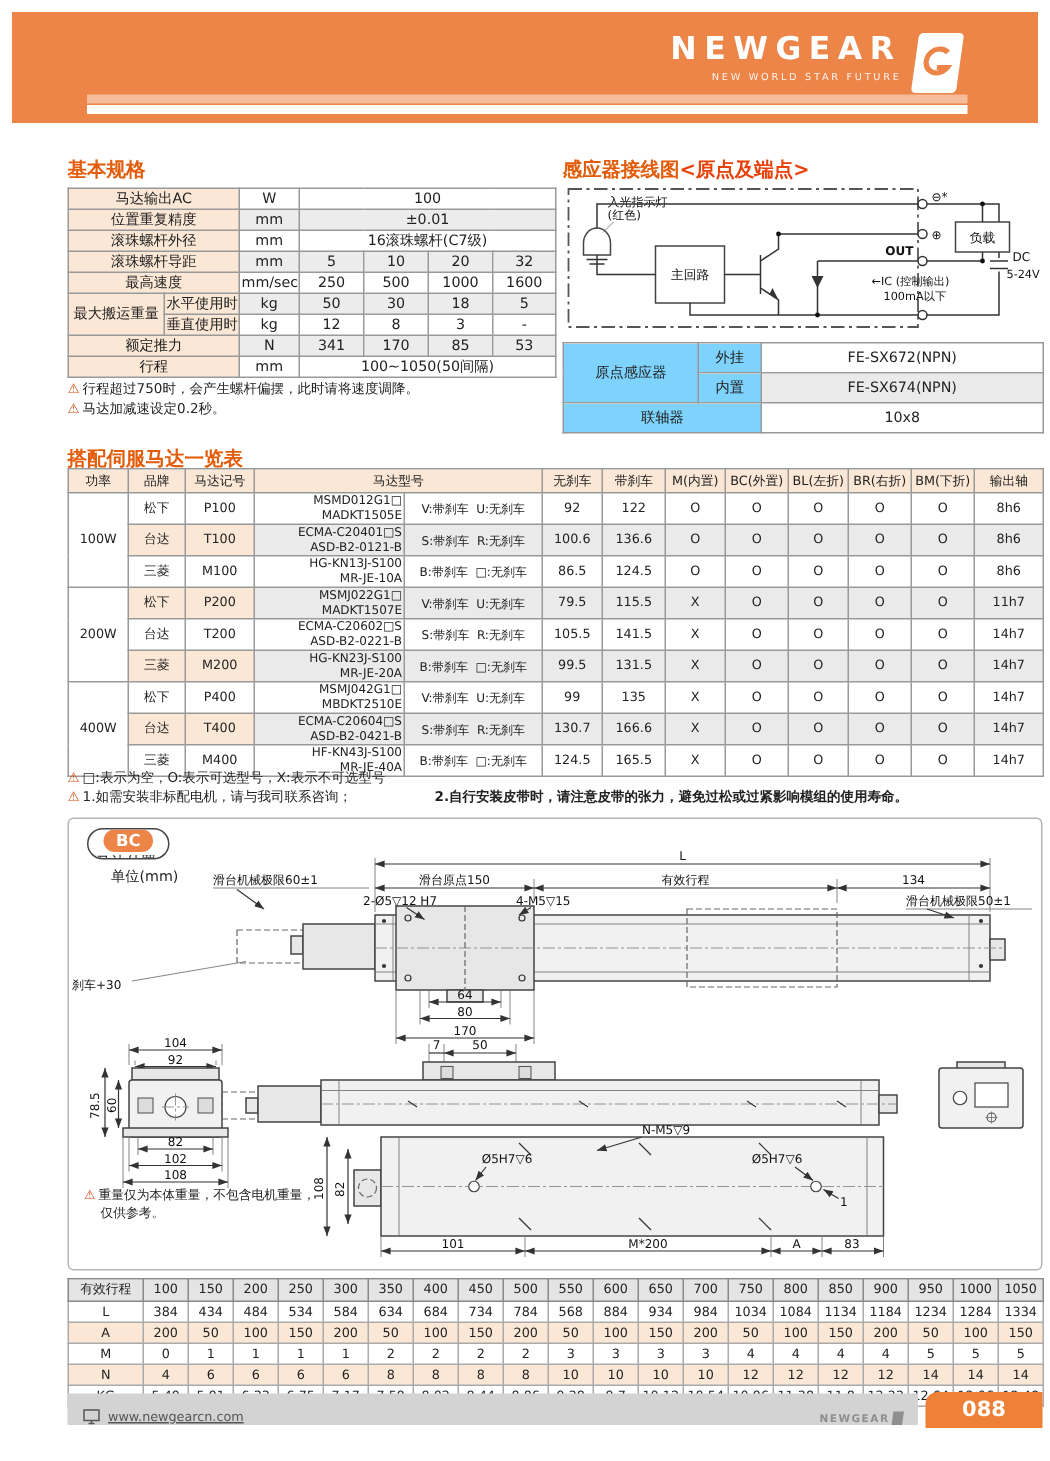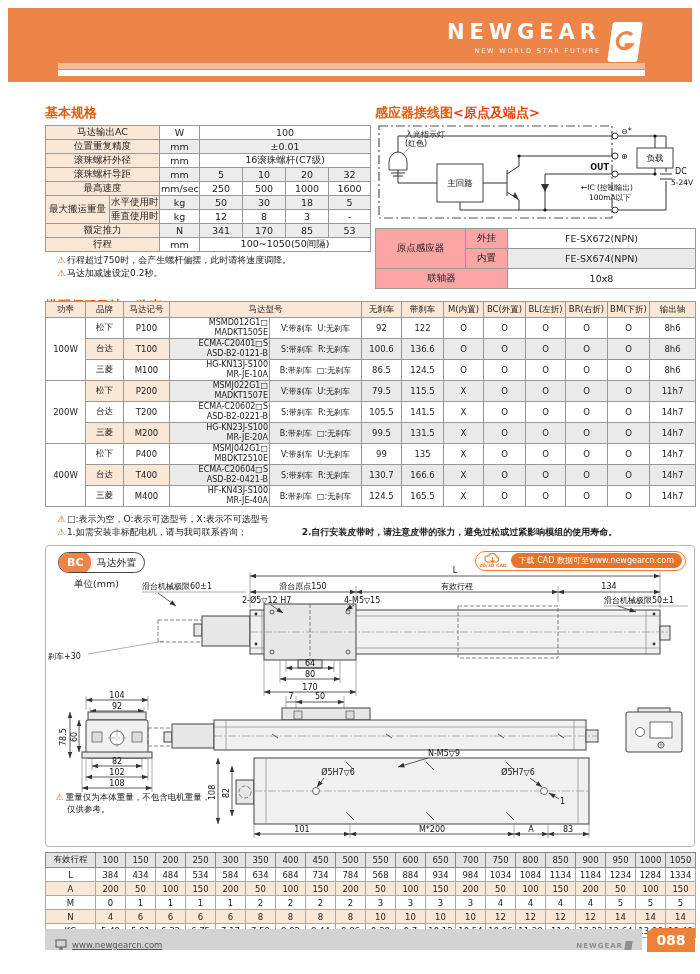--- a/index.html
+++ b/index.html
@@ -11,54 +11,54 @@
   .banner::before{content:"";position:absolute;left:50px;right:47px;bottom:13px;height:6px;background:rgba(255,255,255,.45);}
   .banner::after{content:"";position:absolute;left:50px;right:47px;bottom:6px;height:6px;background:#fff;}
   .logo-wrap{position:absolute;right:52px;top:14px;display:flex;align-items:flex-start;gap:9px;}
   .brand-txt{text-align:right;color:#fff;}
   .brand-name{font-size:21px;font-weight:bold;letter-spacing:5px;line-height:1;}
   .brand-tag{font-size:6.5px;letter-spacing:1.8px;color:rgba(255,255,255,.9);margin-top:4px;}
   .logo-mark{width:30px;height:40px;background:#fff;border-radius:3px;transform:skewX(-8deg);display:flex;align-items:center;justify-content:center;}
 
   
   .sec-title{position:absolute;font-size:13px;font-weight:bold;color:#E25C09;}
-  .note{font-size:9px;color:#222;line-height:1.45;margin-left:12px;}
+  .note{font-size:9px;color:#222;line-height:1.45;}
   .warn{color:#D9480F;font-size:9px;margin-right:2px;}
 
   
   table{border-collapse:collapse;table-layout:fixed;}
   td,th{border:1px solid #999;font-weight:normal;overflow:hidden;white-space:nowrap;}
 
   
   .spec{position:absolute;left:45px;top:125px;width:325px;border:1.5px solid #666;font-size:9.5px;}
   .spec td{height:13px;text-align:center;padding:0 1px;}
   .spec td.lab{background:#FBE7D6;}
   .spec tr.sh td:not(.lab){background:#ECECEC;}
 
   
   .sensor-diagram{position:absolute;left:375px;top:122px;width:320px;height:102px;}
   .sensor-table{position:absolute;left:375px;top:228px;width:320px;border:1.5px solid #666;font-size:9.5px;}
   .sensor-table td{height:17px;text-align:center;}
-  .sensor-table td.lab{background:#fca5a5;}
+  .sensor-table td.lab{background:#7dd3fc;}
   .sensor-table td.gv{background:#EAEAEA;}
 
   
-  .mt{position:absolute;left:45px;top:301px;width:650px;border:1.5px solid #666;font-size:8.5px;}
+  .mt{position:absolute;left:45px;top:312px;width:650px;border:1.5px solid #666;font-size:8.5px;}
   .mt td{height:20px;text-align:center;padding:0 1px;}
   .mt tr.hd td{background:#FBE7D6;height:15px;}
   .mt td.model{text-align:right;padding-left:3px;font-size:8px;line-height:1.2;}
   .mt td.brake{font-size:8px;white-space:pre;}
   .mt tr.sh td:not(.kc):not(.pw){background:#EAEAEA;}
   .mt tr.sh td.kc{background:#FBE7D6;}
   .mt td.pw{background:#fff;}
   .mt-notes{position:absolute;left:45px;top:513px;width:650px;}
 
   
   .draw-box{position:absolute;left:45px;top:545px;width:648px;height:300px;border:1px solid #b5b5b5;border-radius:4px;background:#fff;}
-  .bc-badge{position:absolute;left:12px;top:6px;display:flex;align-items:center;border:1.5px solid #444;border-radius:11px;overflow:hidden;height:19px;background:#fff;z-index:3;}
+  .bc-badge{position:absolute;left:12px;top:6px;display:flex;align-items:center;border:1.5px solid #444;border-radius:11px;overflow:hidden;height:19px;background:#fff;z-index:3;flex-direction:column;}
   .bc-badge .bc{background:#EC8547;color:#fff;font-weight:bold;font-size:11px;padding:1px 8px;height:100%;display:flex;align-items:center;border-radius:9px;}
   .bc-badge .bl{font-size:10px;font-weight:normal;color:#222;padding:0 8px 0 5px;}
   .unit-lbl{position:absolute;left:28px;top:32px;font-size:9.5px;color:#222;z-index:3;}
   .cad-pill{position:absolute;right:8px;top:5px;display:flex;align-items:center;gap:4px;border:1.5px solid #ED7D31;border-radius:13px;background:#fff;padding:1px 3px;z-index:3;}
   .cad-icn{display:flex;flex-direction:column;align-items:center;line-height:1;}
   .cad-icn span{font-size:4.5px;color:#ED7D31;font-weight:bold;}
   .cad-txt{background:#E8742A;color:#fff;font-size:8px;border-radius:9px;padding:2px 8px;}
   .draw-note{position:absolute;left:10px;top:246px;width:185px;font-size:8.5px;line-height:1.4;z-index:3;}
   .draw-svg{position:absolute;left:0;top:0;z-index:1;}
 
@@ -67,21 +67,21 @@
   .stk td{height:11px;text-align:center;border:1px solid #aaa;}
   .stk tr.r-gray td{background:#E4E4E4;border-color:#888;}
   .stk tr.r-peach td{background:#FBE7D6;}
 
   
   .footer{position:absolute;left:45px;top:928px;right:5px;height:23px;display:flex;align-items:center;gap:5px;}
   .foot-bar{flex:1;height:21px;background:#D3D3D3;display:flex;align-items:flex-end;padding:0 10px;gap:5px;}
   .foot-link{font-size:8.5px;color:#555;text-decoration:underline;}
   .foot-brand{margin-left:auto;font-size:7px;font-weight:bold;letter-spacing:1px;color:#8f8f8f;display:flex;align-items:center;gap:2px;}
   .foot-brand .mk{display:inline-block;width:7px;height:9px;background:#8f8f8f;transform:skewX(-8deg);}
-  .page-badge{width:48px;height:24px;background:#EE8038;border-radius:8px 0 0 0;color:#fff;font-weight:bold;font-size:14px;display:flex;align-items:center;justify-content:center;}
+  .page-badge{width:78px;height:24px;background:#EE8038;border-radius:8px 0 0 0;color:#fff;font-weight:bold;font-size:14px;display:flex;align-items:center;justify-content:center;}
 
   
   .dim{stroke:#333;stroke-width:0.8;fill:none;}
   .ext{stroke:#777;stroke-width:0.6;fill:none;}
   .oln{stroke:#444;stroke-width:1;fill:#F1F1F1;}
   .oln2{stroke:#444;stroke-width:1;fill:#E7E7E7;}
   .dash{stroke:#666;stroke-width:0.8;fill:none;stroke-dasharray:4 2;}
   .cline{stroke:#888;stroke-width:0.6;fill:none;stroke-dasharray:8 2 2 2;}
   text.d{font-size:8px;fill:#111;}
   text.dc{font-size:8px;fill:#111;text-anchor:middle;}
@@ -462,31 +462,20 @@
     <div><span class="warn">⚠</span><span>□:表示为空，O:表示可选型号，X:表示不可选型号</span></div>
     <div><span class="warn">⚠</span><span>1.如需安装非标配电机，请与我司联系咨询；</span><span style="display:inline-block;width:55px;"></span><b>2.自行安装皮带时，请注意皮带的张力，避免过松或过紧影响模组的使用寿命。</b></div>
   </div>
 
   <div class="draw-box">
     <div class="bc-badge">
       <span class="bc">BC</span>
       <span class="bl">马达外置</span>
     </div>
     <div class="unit-lbl">单位(mm)</div>
-    <div class="cad-pill">
-      <span class="cad-icn">
-        <svg width="17" height="11" viewBox="0 0 17 11">
-          <path d="M4,9 a3.2,3.2 0 1 1 0.8,-6.3 a4,4 0 0 1 7.6,1 a2.7,2.7 0 0 1 0,5.3 z" fill="none" stroke="#ED7D31" stroke-width="1.2"></path>
-          <line x1="8.5" y1="4" x2="8.5" y2="9" stroke="#ED7D31" stroke-width="1.2"></line>
-          <path d="M6.5,7 L8.5,9.5 L10.5,7" fill="none" stroke="#ED7D31" stroke-width="1.2"></path>
-        </svg>
-        <span>2D/3D CAD</span>
-      </span>
-      <span class="cad-txt">下载 CAD 数据可至www.newgearcn.com</span>
-    </div>
     <div class="draw-note">
       <span class="warn" style="font-size:8.5px">⚠</span><span>重量仅为本体重量，不包含电机重量，</span><br>
       <span style="padding-left:11px;">仅供参考。</span>
     </div>
 
     <svg class="draw-svg" width="646" height="298" viewBox="0 0 646 298">
       <defs>
         <marker id="ar" markerWidth="9" markerHeight="8" refX="8" refY="4" orient="auto-start-reverse">
           <path d="M0,1 L8,4 L0,7 z" fill="#333"></path>
         </marker>

